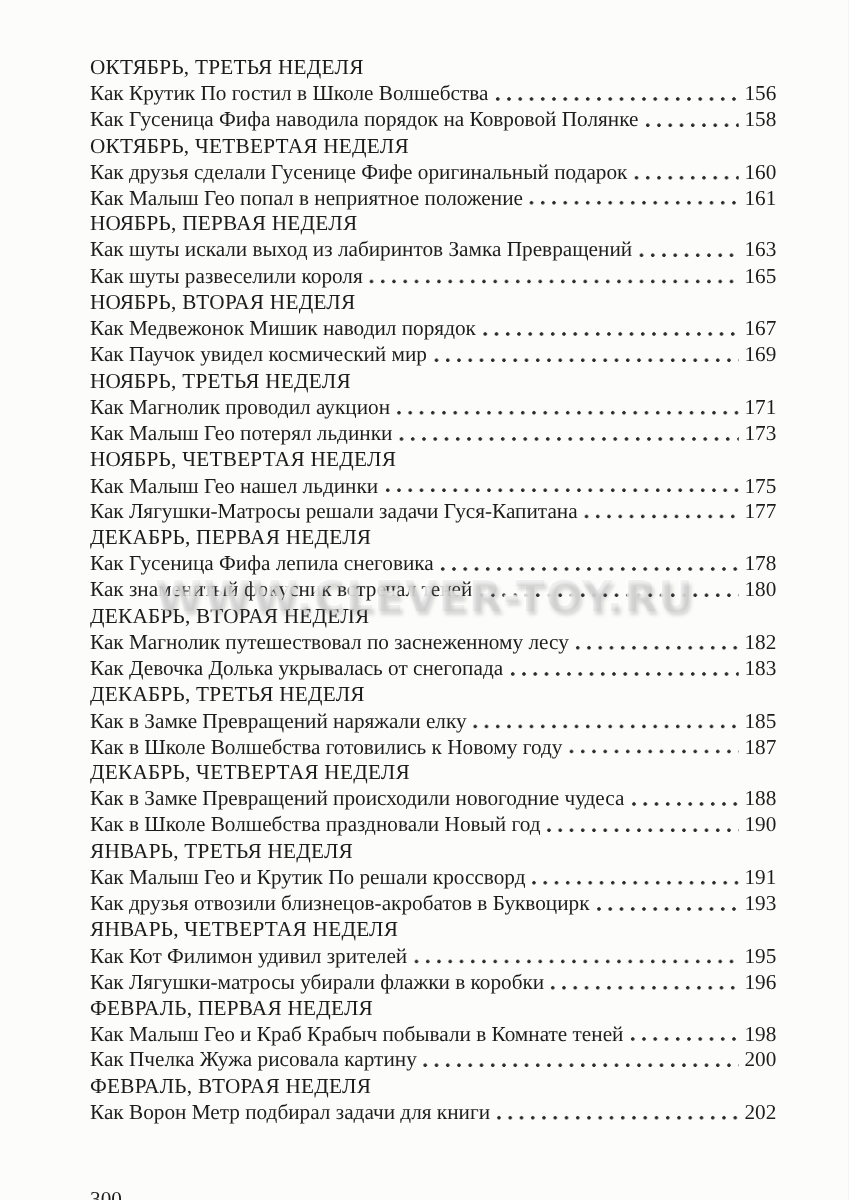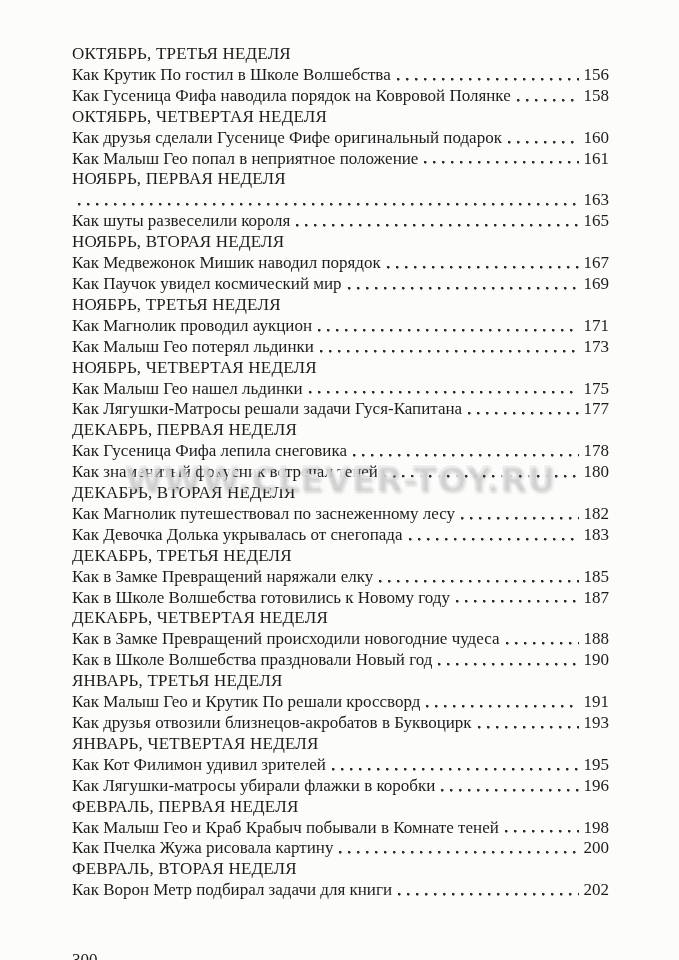--- a/index.html
+++ b/index.html
@@ -14,21 +14,21 @@
     margin: 0 auto;
     background: #fcfcfb;
     overflow: hidden;
     font-family: "Liberation Serif", "DejaVu Serif", serif;
     color: #1c1c1c;
   }
   .toc {
     position: absolute;
     top: 44px;
     left: 72px;
-    right: 70px;
+    right: 58px;
   }
   .row {
     font-size: 17px;
     line-height: 20.9px;
     white-space: nowrap;
   }
   .row.section {
     letter-spacing: 0.2px;
   }
   .row.entry {
@@ -101,20 +101,21 @@
         <span class="leader"></span>
         <span class="pagenum">160</span>
       </div>
       <div class="row entry">
         <span class="title">Как Малыш Гео попал в неприятное положение</span>
         <span class="leader"></span>
         <span class="pagenum">161</span>
       </div>
       <div class="row section">НОЯБРЬ, ПЕРВАЯ НЕДЕЛЯ</div>
       <div class="row entry">
+        <span class="title">Как шуты искали выход из лабиринтов Замка Превращений</span>
         <span class="leader"></span>
         <span class="pagenum">163</span>
       </div>
       <div class="row entry">
         <span class="title">Как шуты развеселили короля</span>
         <span class="leader"></span>
         <span class="pagenum">165</span>
       </div>
       <div class="row section">НОЯБРЬ, ВТОРАЯ НЕДЕЛЯ</div>
       <div class="row entry">

